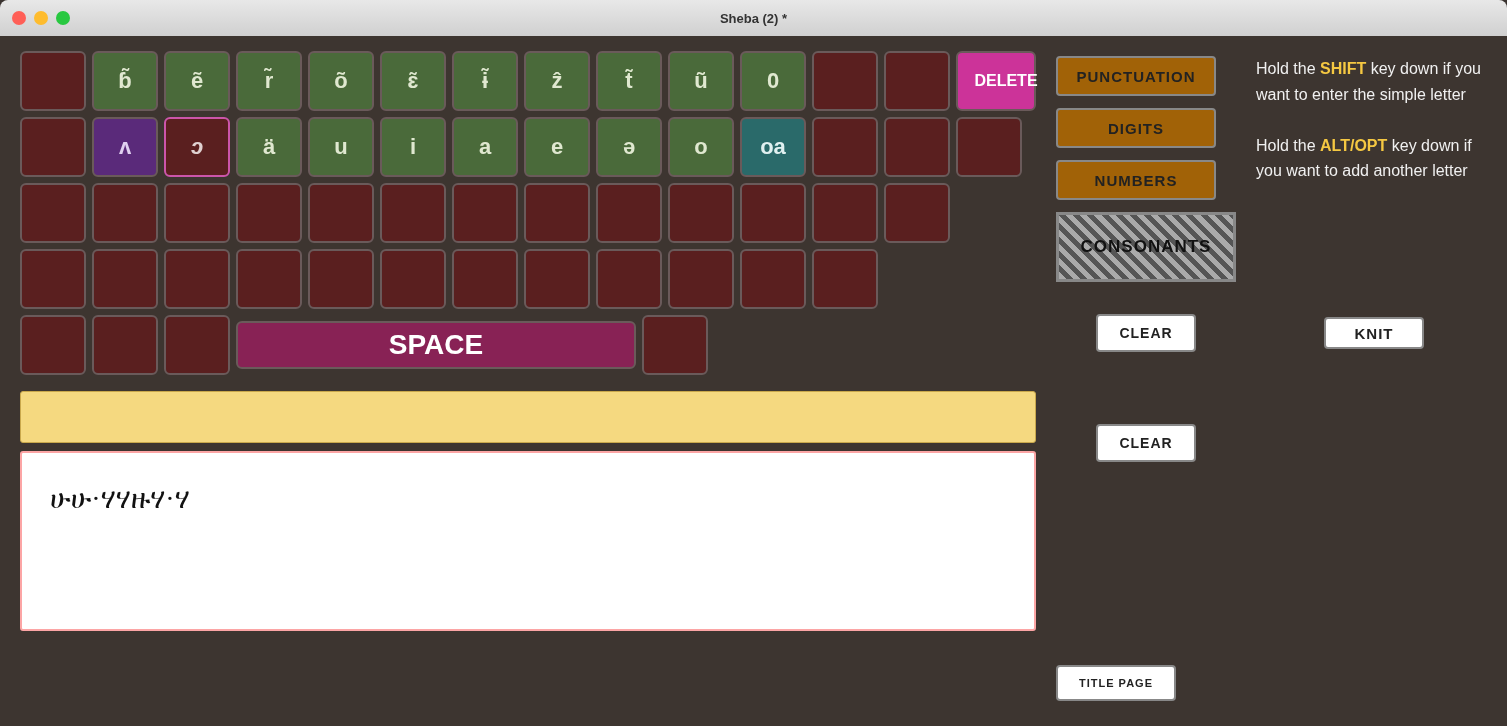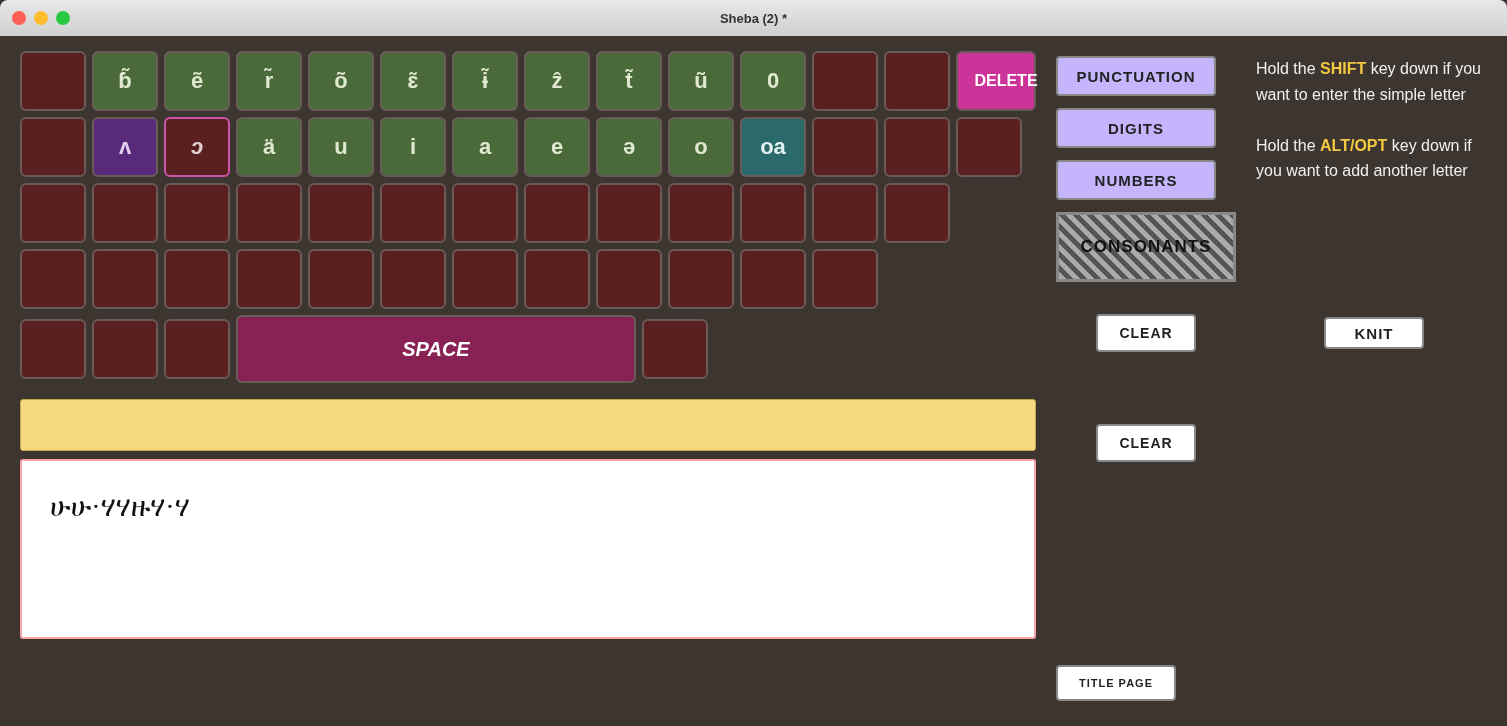--- a/index.html
+++ b/index.html
@@ -98,26 +98,25 @@
       background: #cc3399;
       color: white;
       font-size: 16px;
       font-weight: bold;
       width: 80px;
       padding-left: 20px;
     }
     .key-space {
       background: #882255;
       color: white;
-      font-size: 20px;
+      font-size: 28px;
       font-weight: bold;
       flex: 1;
       max-width: 400px;
-      height: 68px;
-      font-style: italic;
+      height: 48px;
     }
 
     
     .text-areas {
       display: flex;
       flex-direction: column;
       gap: 8px;
       margin-top: 8px;
     }
 
@@ -147,21 +146,21 @@
       flex: 1;
       display: flex;
       flex-direction: column;
       gap: 12px;
       padding-top: 5px;
     }
 
     .panel-btn {
       width: 160px;
       height: 40px;
-      background: #c4b5fd;
+      background: #a16207;
       border: 2px solid #888;
       border-radius: 4px;
       font-size: 15px;
       font-weight: bold;
       cursor: pointer;
       color: #222;
       letter-spacing: 1px;
     }
 
     .consonants-btn {

